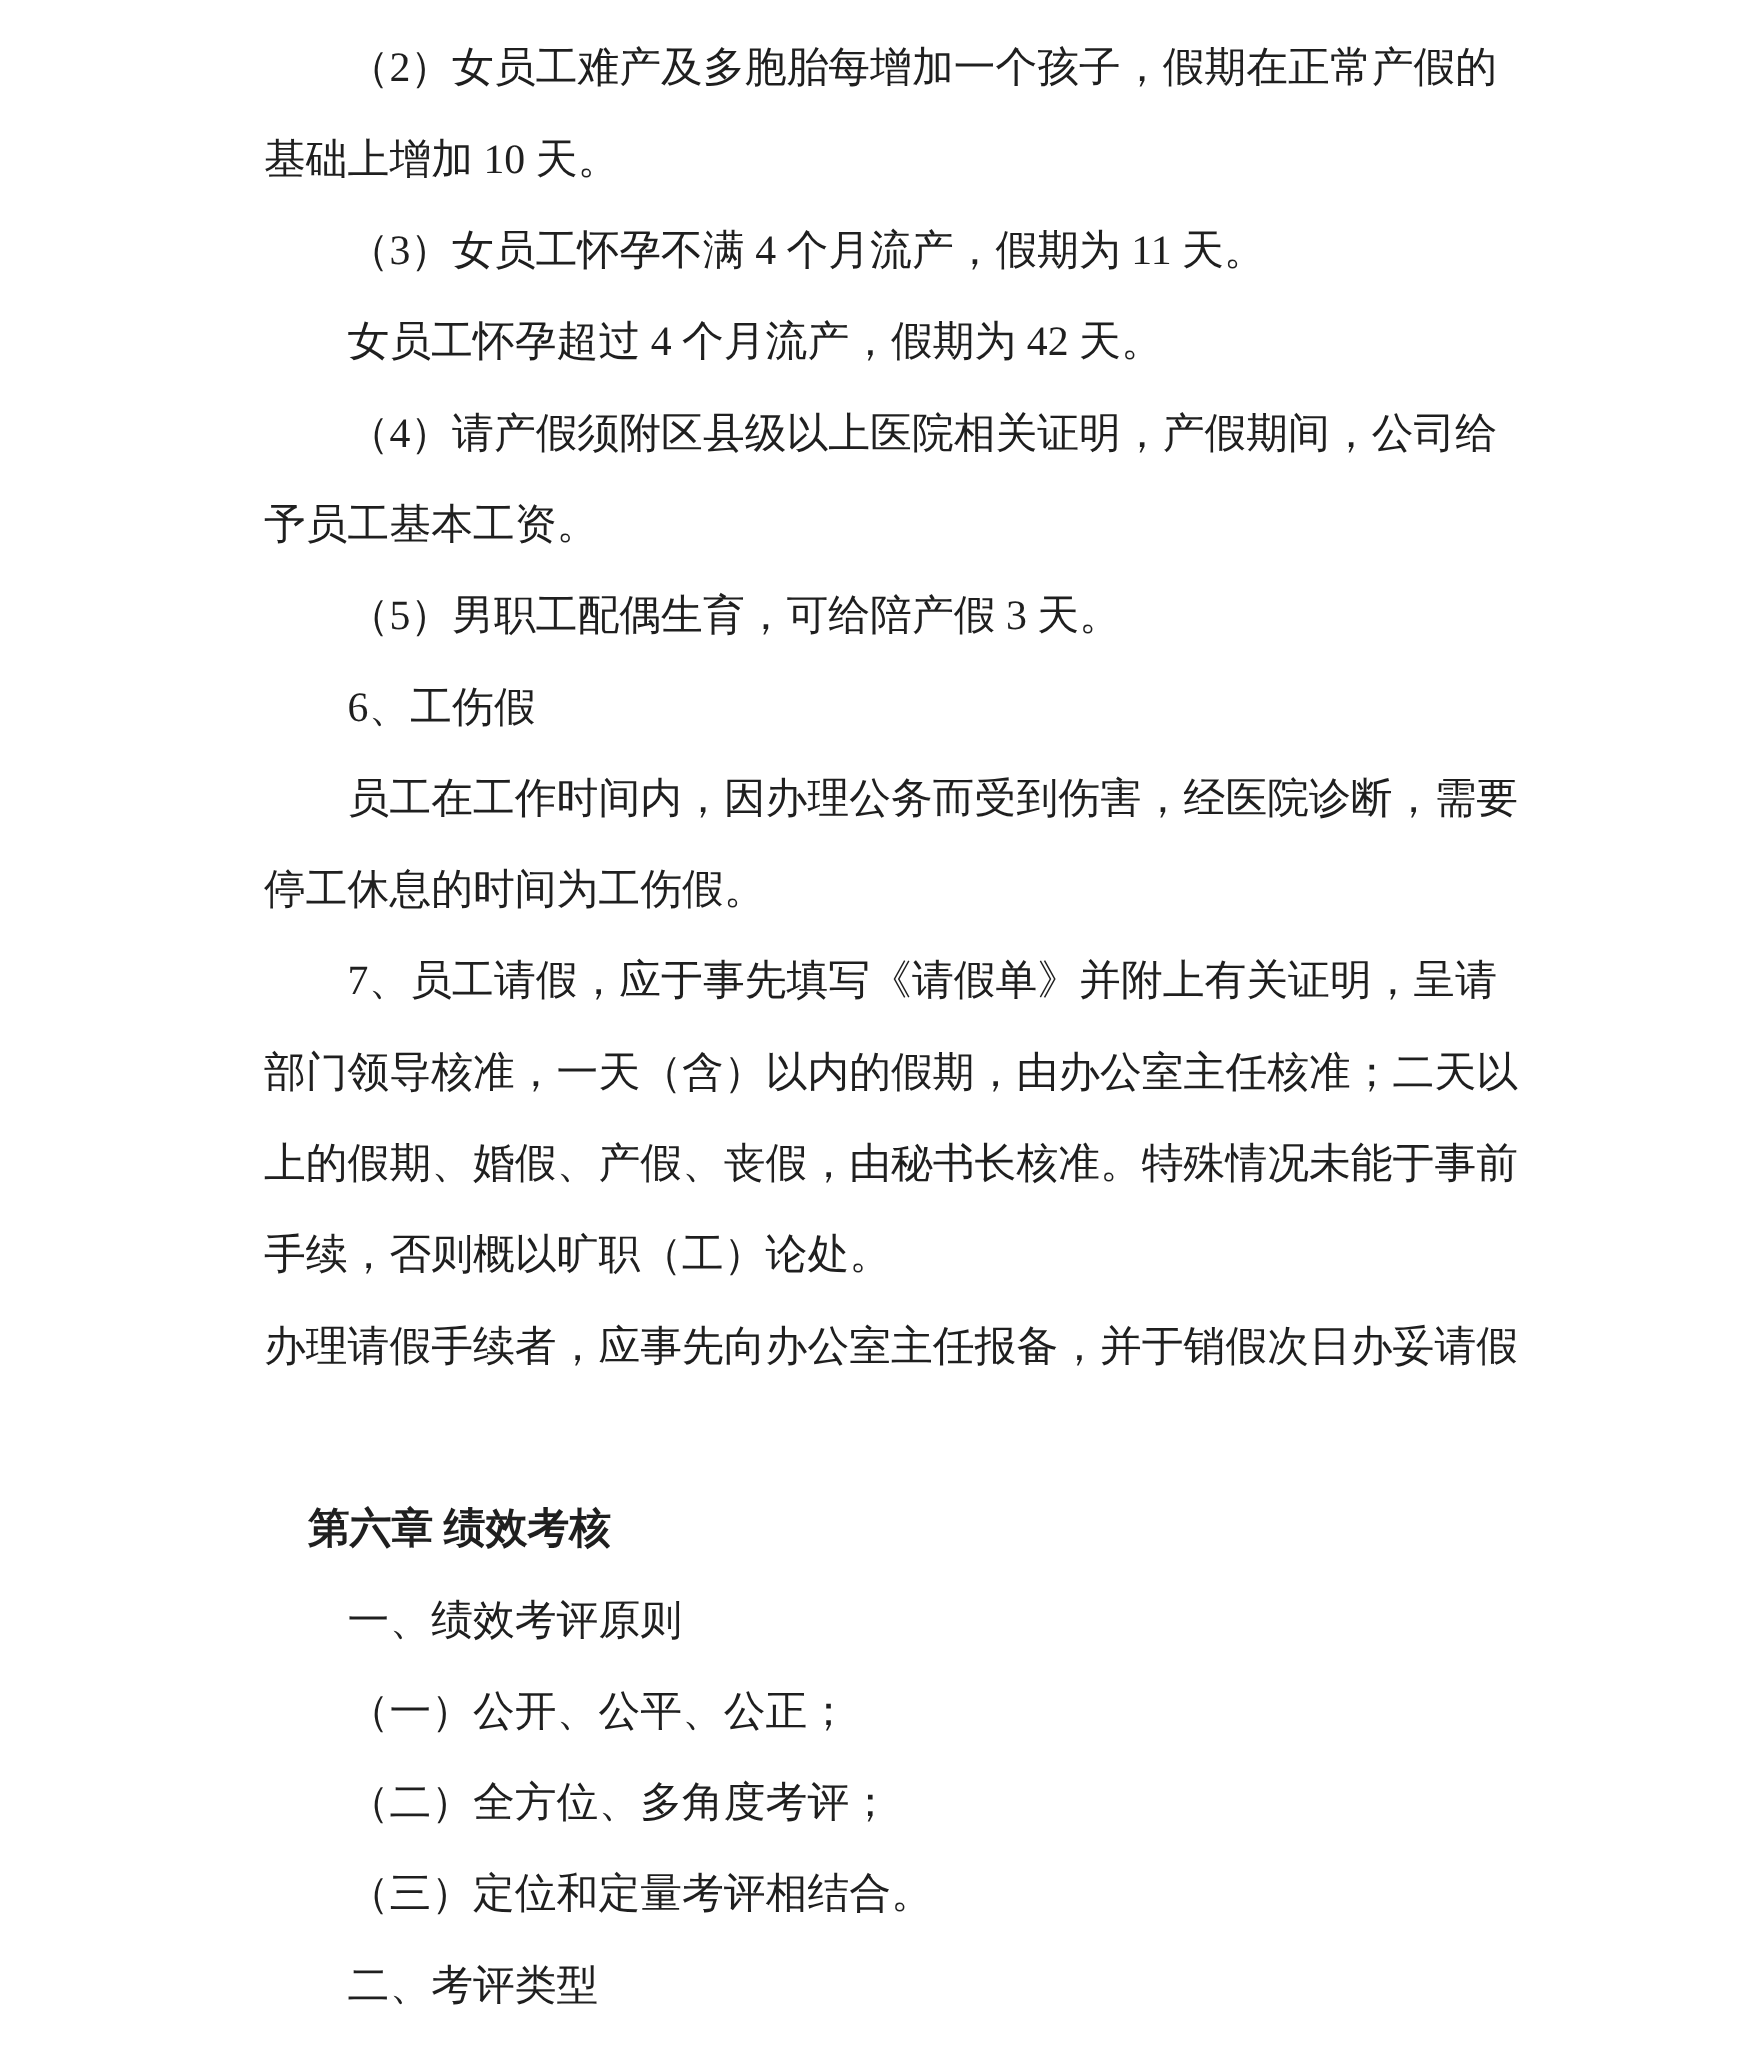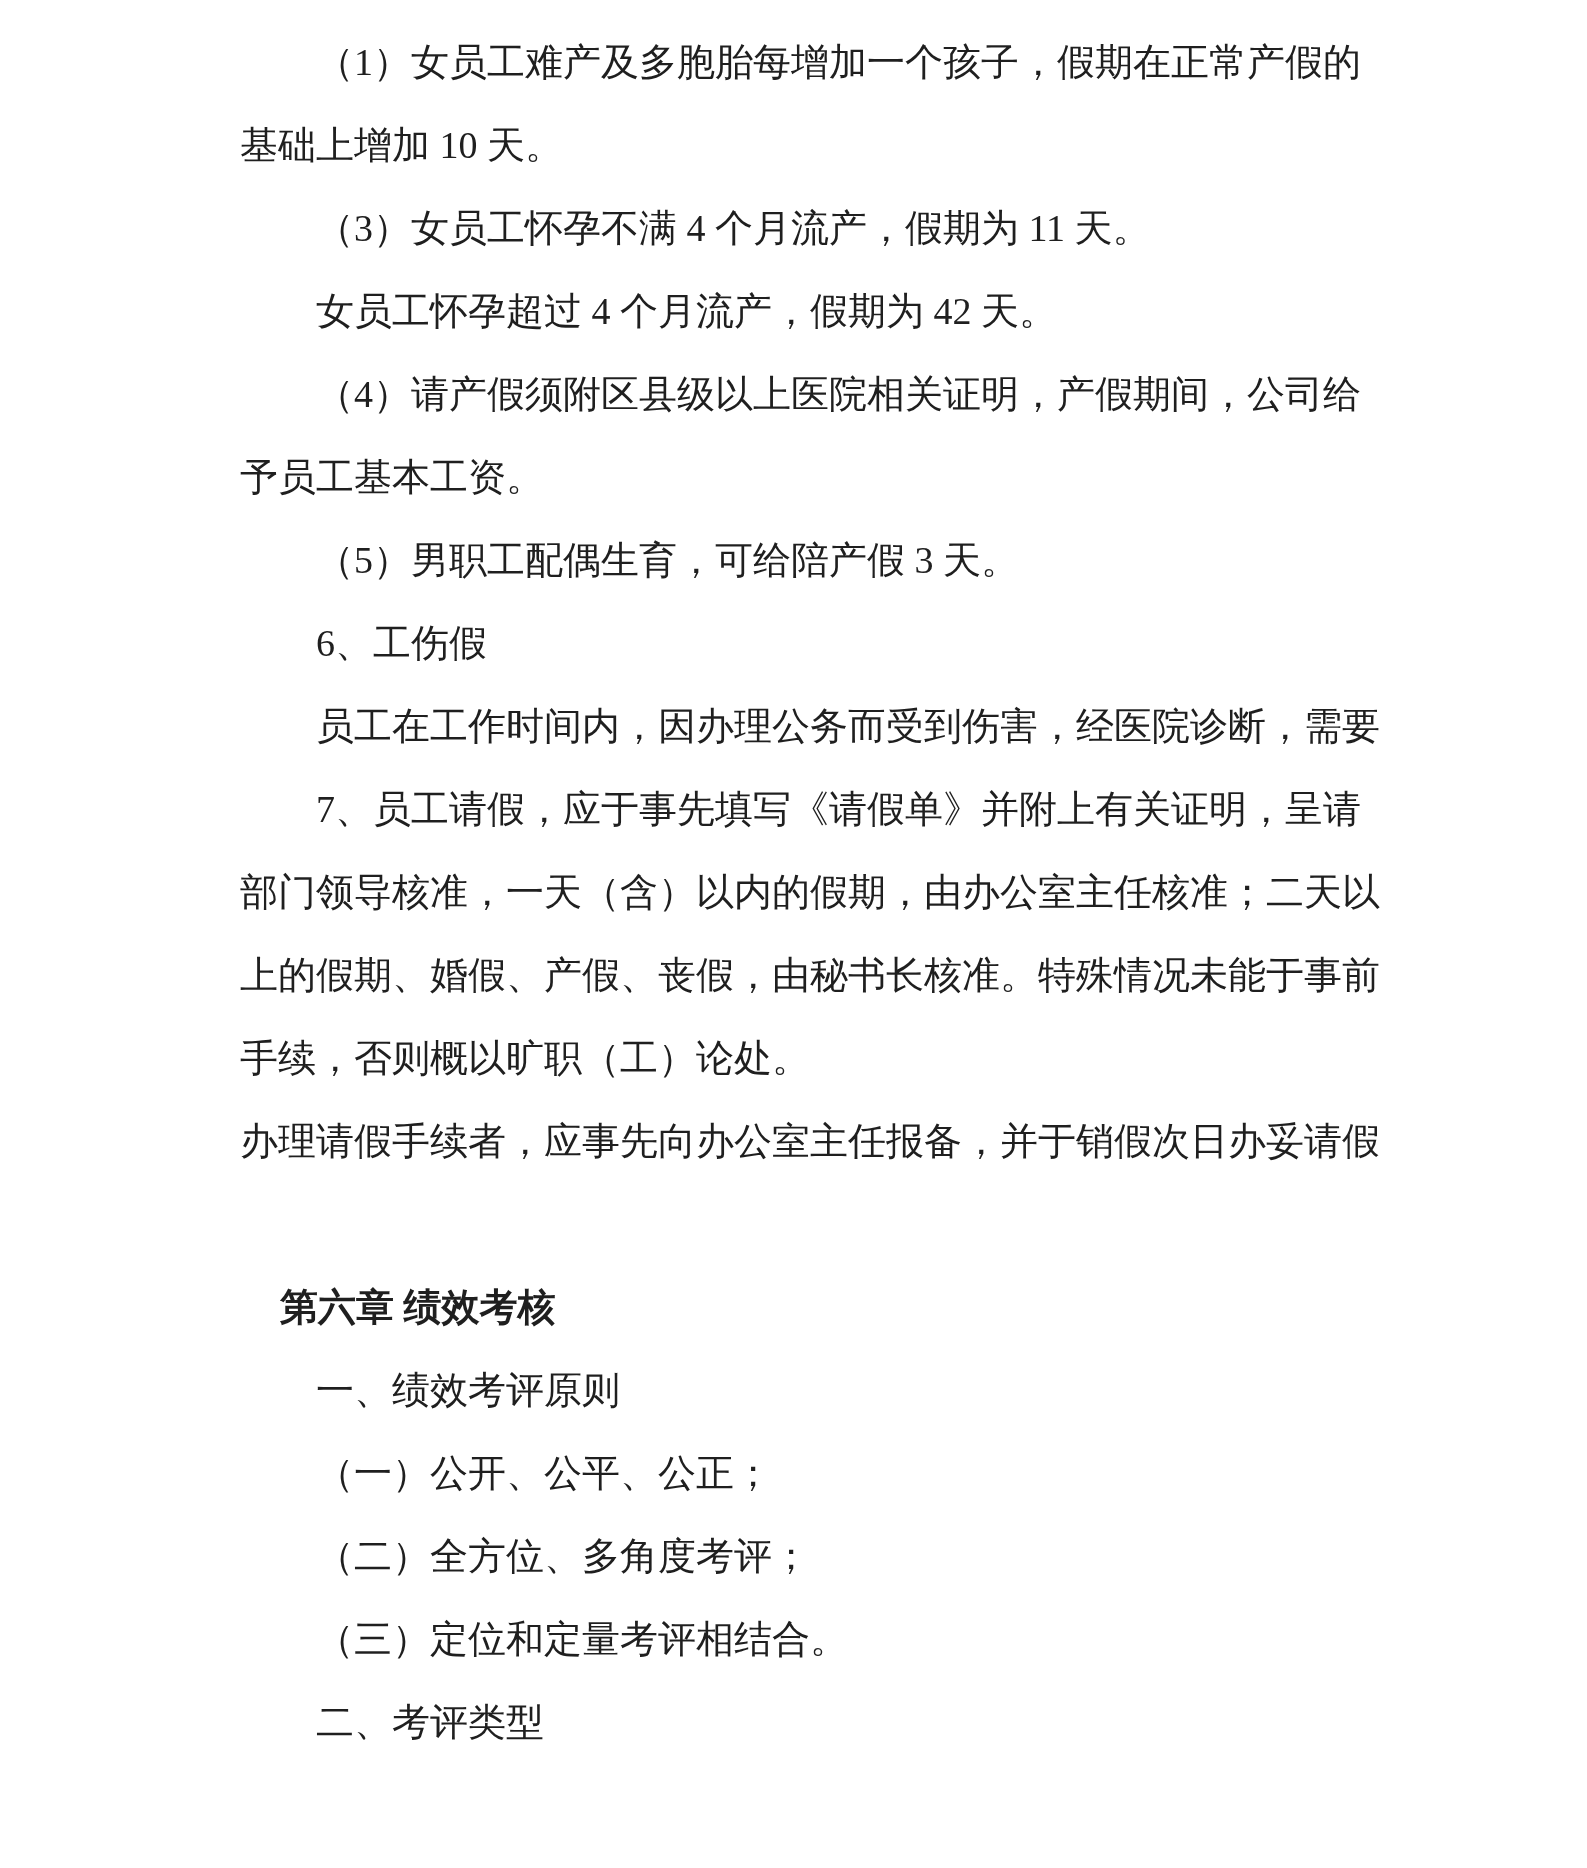--- a/index.html
+++ b/index.html
@@ -40,29 +40,30 @@
   }
   .line.spacer {
     height: 83px;
   }
 </style>
 </head>
 <body>
 
 <div class="page">
   <div class="content" id="doc-lines">
-      <div class="line indent">（1）女员工难产及多胞胎每增加一个孩子，假期在正常产假的</div>
+      <div class="line indent">（2）女员工难产及多胞胎每增加一个孩子，假期在正常产假的</div>
       <div class="line">基础上增加 10 天。</div>
       <div class="line indent">（3）女员工怀孕不满 4 个月流产，假期为 11 天。</div>
       <div class="line indent">女员工怀孕超过 4 个月流产，假期为 42 天。</div>
       <div class="line indent">（4）请产假须附区县级以上医院相关证明，产假期间，公司给</div>
       <div class="line">予员工基本工资。</div>
       <div class="line indent">（5）男职工配偶生育，可给陪产假 3 天。</div>
       <div class="line indent">6、工伤假</div>
       <div class="line indent">员工在工作时间内，因办理公务而受到伤害，经医院诊断，需要</div>
+      <div class="line">停工休息的时间为工伤假。</div>
       <div class="line indent">7、员工请假，应于事先填写《请假单》并附上有关证明，呈请</div>
       <div class="line">部门领导核准，一天（含）以内的假期，由办公室主任核准；二天以</div>
       <div class="line">上的假期、婚假、产假、丧假，由秘书长核准。特殊情况未能于事前</div>
       <div class="line">手续，否则概以旷职（工）论处。</div>
       <div class="line">办理请假手续者，应事先向办公室主任报备，并于销假次日办妥请假</div>
       <div class="line spacer"></div>
       <div class="line heading">第六章 绩效考核</div>
       <div class="line indent">一、绩效考评原则</div>
       <div class="line indent">（一）公开、公平、公正；</div>
       <div class="line indent">（二）全方位、多角度考评；</div>

